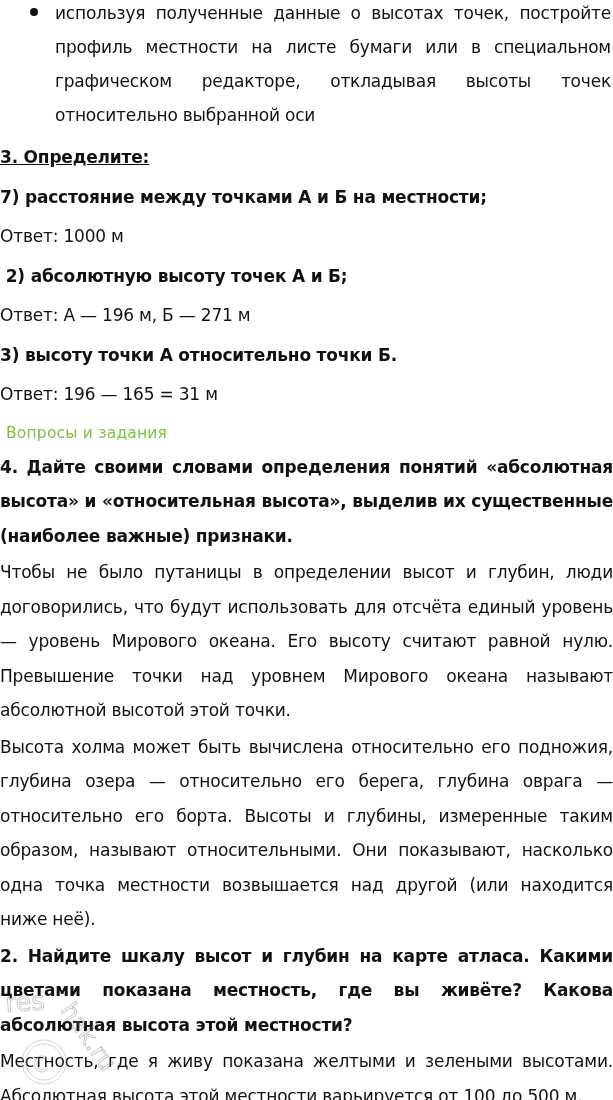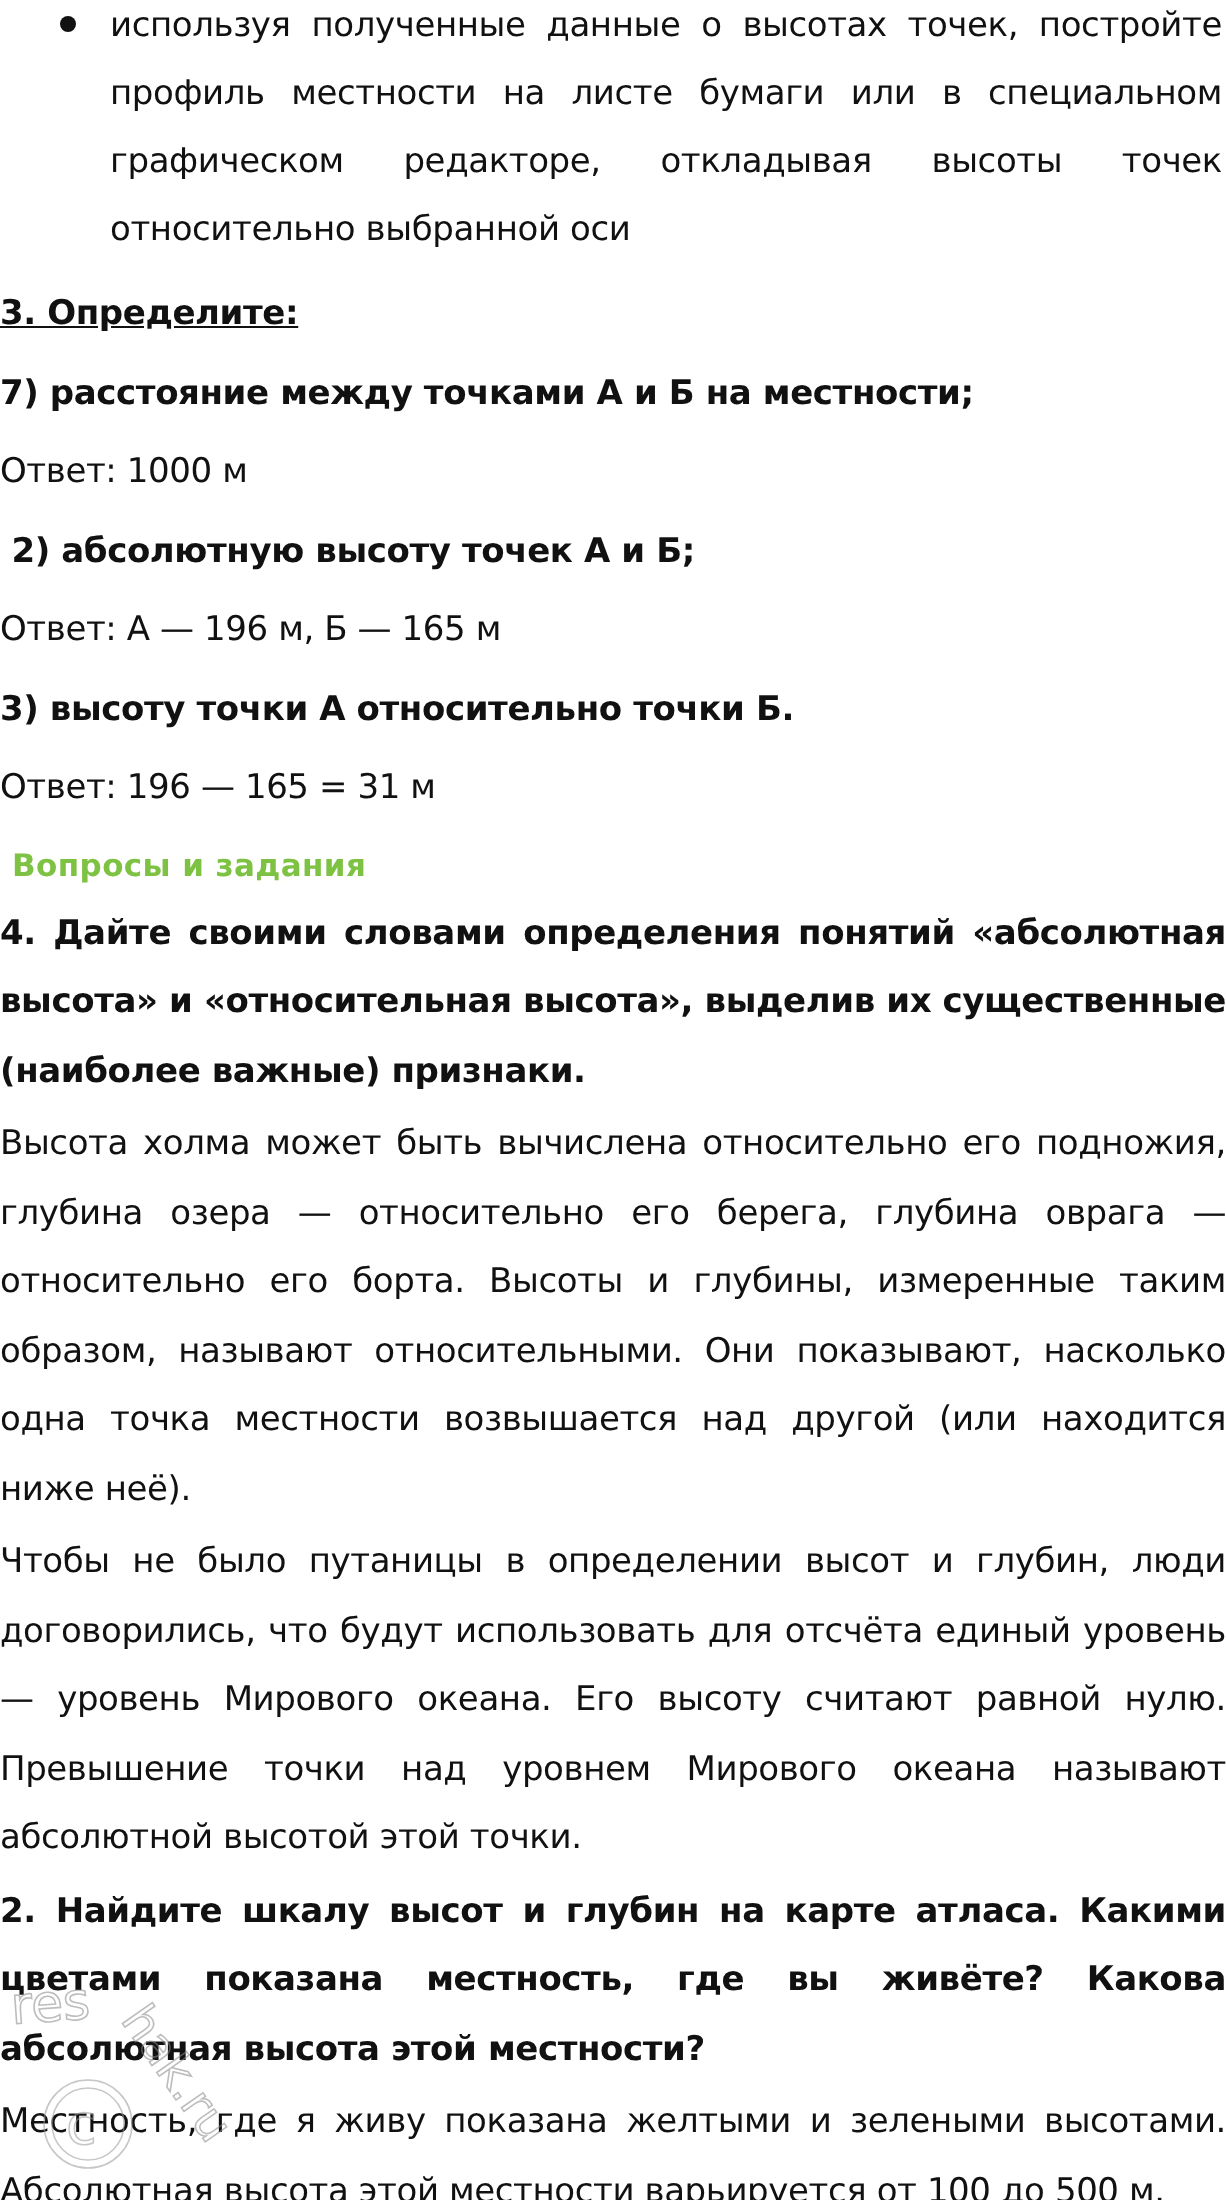--- a/index.html
+++ b/index.html
@@ -13,21 +13,21 @@
     font-size: 17px; line-height: 34.5px; margin: 0;
     text-align: justify; letter-spacing: -0.2px;
   }
   .b { font-weight: bold; }
   .bullet-wrap { position: relative; padding-left: 55px; padding-right: 2px; }
   .bullet-dot {
     position: absolute; left: 30px; top: 12px; width: 8px; height: 8px;
     border-radius: 50%; background: #111;
   }
   .section-title {
-    color: #7dc242; font-weight: bold; font-size: 15.5px; margin: 0;
+    color: #7dc242; font-weight: normal; font-size: 15.5px; margin: 0;
     letter-spacing: 0.2px;
   }
   .watermark {
     position: absolute; left: 2px; top: 990px; width: 130px; height: 110px;
     pointer-events: none; opacity: 0.55;
   }
 </style>
 </head>
 <body>
 
@@ -35,29 +35,29 @@
 
   <div class="bullet-wrap" style="margin-top:-4px;">
     <span class="bullet-dot"></span>
     <p class="p" style="line-height:34px;">используя полученные данные о высотах точек, постройте профиль местности на листе бумаги или в специальном графическом редакторе, откладывая высоты точек относительно выбранной оси</p>
   </div>
 
   <p class="p b" style="margin-top:8px;text-decoration:underline;">3. Определите:</p>
   <p class="p b" style="margin-top:5px;">7) расстояние между точками А и Б на местности;</p>
   <p class="p" style="margin-top:5px;">Ответ: 1000 м</p>
   <p class="p b" style="margin-top:5px; white-space:pre;"> 2) абсолютную высоту точек А и Б;</p>
-  <p class="p" style="margin-top:5px;">Ответ: А — 196 м, Б — 165 м</p>
+  <p class="p" style="margin-top:5px;">Ответ: А — 196 м, Б — 271 м</p>
   <p class="p b" style="margin-top:5px;">3) высоту точки А относительно точки Б.</p>
   <p class="p" style="margin-top:5px;">Ответ: 196 — 165 = 31 м</p>
 
   <p class="section-title" style="margin-top:12px; margin-left:6px;">Вопросы и задания</p>
 
   <p class="p b" style="margin-top:8px;">4. Дайте своими словами определения понятий «абсолютная высота» и «относительная высота», выделив их существенные (наиболее важные) признаки.</p>
+  <p class="p" style="margin-top:2px;">Чтобы не было путаницы в определении высот и глубин, люди договорились, что будут использовать для отсчёта единый уровень — уровень Мирового океана. Его высоту считают равной нулю. Превышение точки над уровнем Мирового океана называют абсолютной высотой этой точки.</p>
   <p class="p" style="margin-top:2px;">Высота холма может быть вычислена относительно его подножия, глубина озера — относительно его берега, глубина оврага — относительно его борта. Высоты и глубины, измеренные таким образом, называют относительными. Они показывают, насколько одна точка местности возвышается над другой (или находится ниже неё).</p>
-  <p class="p" style="margin-top:2px;">Чтобы не было путаницы в определении высот и глубин, люди договорились, что будут использовать для отсчёта единый уровень — уровень Мирового океана. Его высоту считают равной нулю. Превышение точки над уровнем Мирового океана называют абсолютной высотой этой точки.</p>
 
   <p class="p b" style="margin-top:2px;">2. Найдите шкалу высот и глубин на карте атласа. Какими цветами показана местность, где вы живёте? Какова абсолютная высота этой местности?</p>
   <p class="p" style="margin-top:2px;">Местность, где я живу показана желтыми и зелеными высотами. Абсолютная высота этой местности варьируется от 100 до 500 м.</p>
 </div>
 
 <div class="watermark">
   <svg width="130" height="110" viewBox="0 0 130 110">
     <text x="4" y="22" font-family="DejaVu Sans, sans-serif" font-size="26" fill="none" stroke="#888" stroke-width="0.8" transform="rotate(-4 4 22)">res</text>
     <text x="58" y="20" font-family="DejaVu Sans, sans-serif" font-size="24" fill="none" stroke="#888" stroke-width="0.8" transform="rotate(55 58 20)">hak.ru</text>
     <circle cx="42" cy="72" r="22" fill="none" stroke="#999" stroke-width="0.8"></circle>

